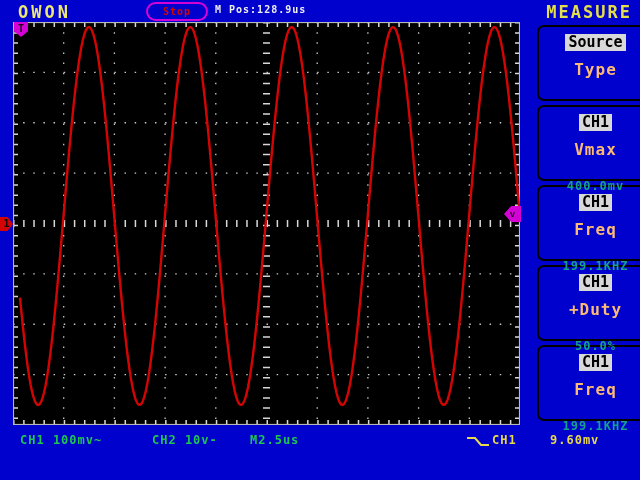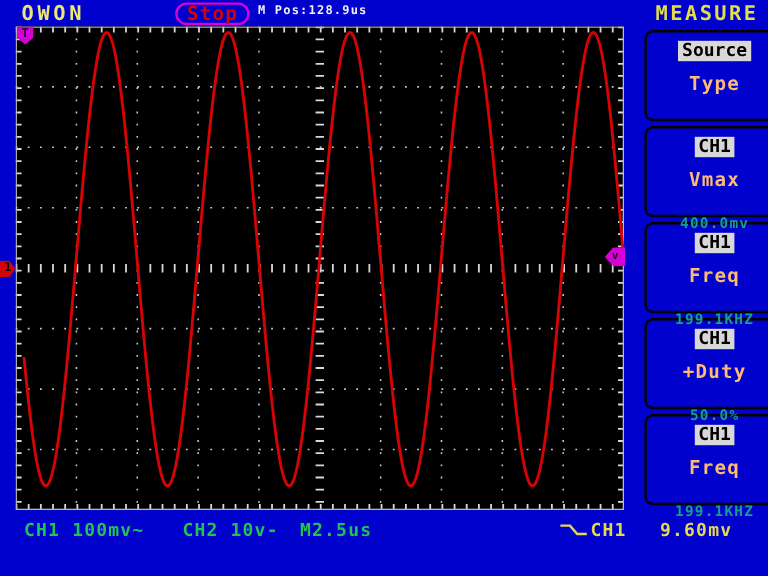--- a/index.html
+++ b/index.html
@@ -6,21 +6,21 @@
   .screen{
     position:relative;width:640px;height:480px;overflow:hidden;
     background:#0101CD;
     font-family:"DejaVu Sans Mono", monospace;
     -webkit-font-smoothing:none;
   }
   
   .topbar{position:absolute;left:0;top:0;width:640px;height:36px;}
   .brand{position:absolute;left:18px;top:2px;color:#EDE874;font-size:17px;font-weight:bold;letter-spacing:3px;}
   .stop-pill{position:absolute;left:146px;top:2px;width:58px;height:15px;
-    border:2px solid #D402D4;border-radius:10px;color:#D40404;font-size:16px;
+    border:2px solid #D402D4;border-radius:10px;color:#D40404;font-size:10px;
     font-weight:bold;text-align:center;line-height:15px;letter-spacing:1px;}
   .mpos{position:absolute;left:215px;top:4px;color:#EFEFEF;font-size:10px;font-weight:bold;letter-spacing:1px;}
   .menu-title{position:absolute;right:8px;top:2px;color:#E3DE4B;font-size:17px;font-weight:bold;letter-spacing:2px;}
   
   .plot{position:absolute;left:13px;top:22px;width:507px;height:403px;background:#000;}
   .plot svg{position:absolute;left:0;top:0;}
   .marker{position:absolute;font-weight:bold;text-align:center;}
   .t-marker{left:1px;top:0;width:14px;height:15px;background:#D402D4;color:#16041a;
     font-size:10px;line-height:13px;
     clip-path:polygon(0 0,100% 0,100% 62%,50% 100%,0 62%);}
@@ -34,21 +34,21 @@
   .sidebar{position:absolute;left:520px;top:25px;width:120px;padding-left:15px;}
   .menu-box{box-sizing:border-box;height:76px;margin:0 1px 4px 2px;
     border:2px solid #000;border-radius:7px;background:#0101CD;
     display:flex;flex-direction:column;align-items:center;}
   .chip{margin-top:7px;background:#D8D8D8;color:#000;font-size:15px;font-weight:bold;
     padding:0 3px;line-height:17px;}
   .sec-label{margin-top:9px;color:#fdba74;font-size:16px;font-weight:bold;letter-spacing:1px;}
   .sec-value{margin-top:20px;color:#14A08C;font-size:12px;font-weight:bold;letter-spacing:1px;}
   
   .statusbar{position:absolute;left:0;top:425px;width:640px;height:55px;}
-  .sb{position:absolute;top:8px;font-size:15px;font-weight:bold;letter-spacing:1px;white-space:pre;}
+  .sb{position:absolute;top:8px;font-size:12px;font-weight:bold;letter-spacing:1px;white-space:pre;}
   .green{color:#1FC552;}
   .yellow{color:#E8D84E;}
   .edge-icon{position:absolute;left:466px;top:10px;}
 </style>
 </head>
 <body>
 
 <div class="screen">
 
   <div class="topbar">

